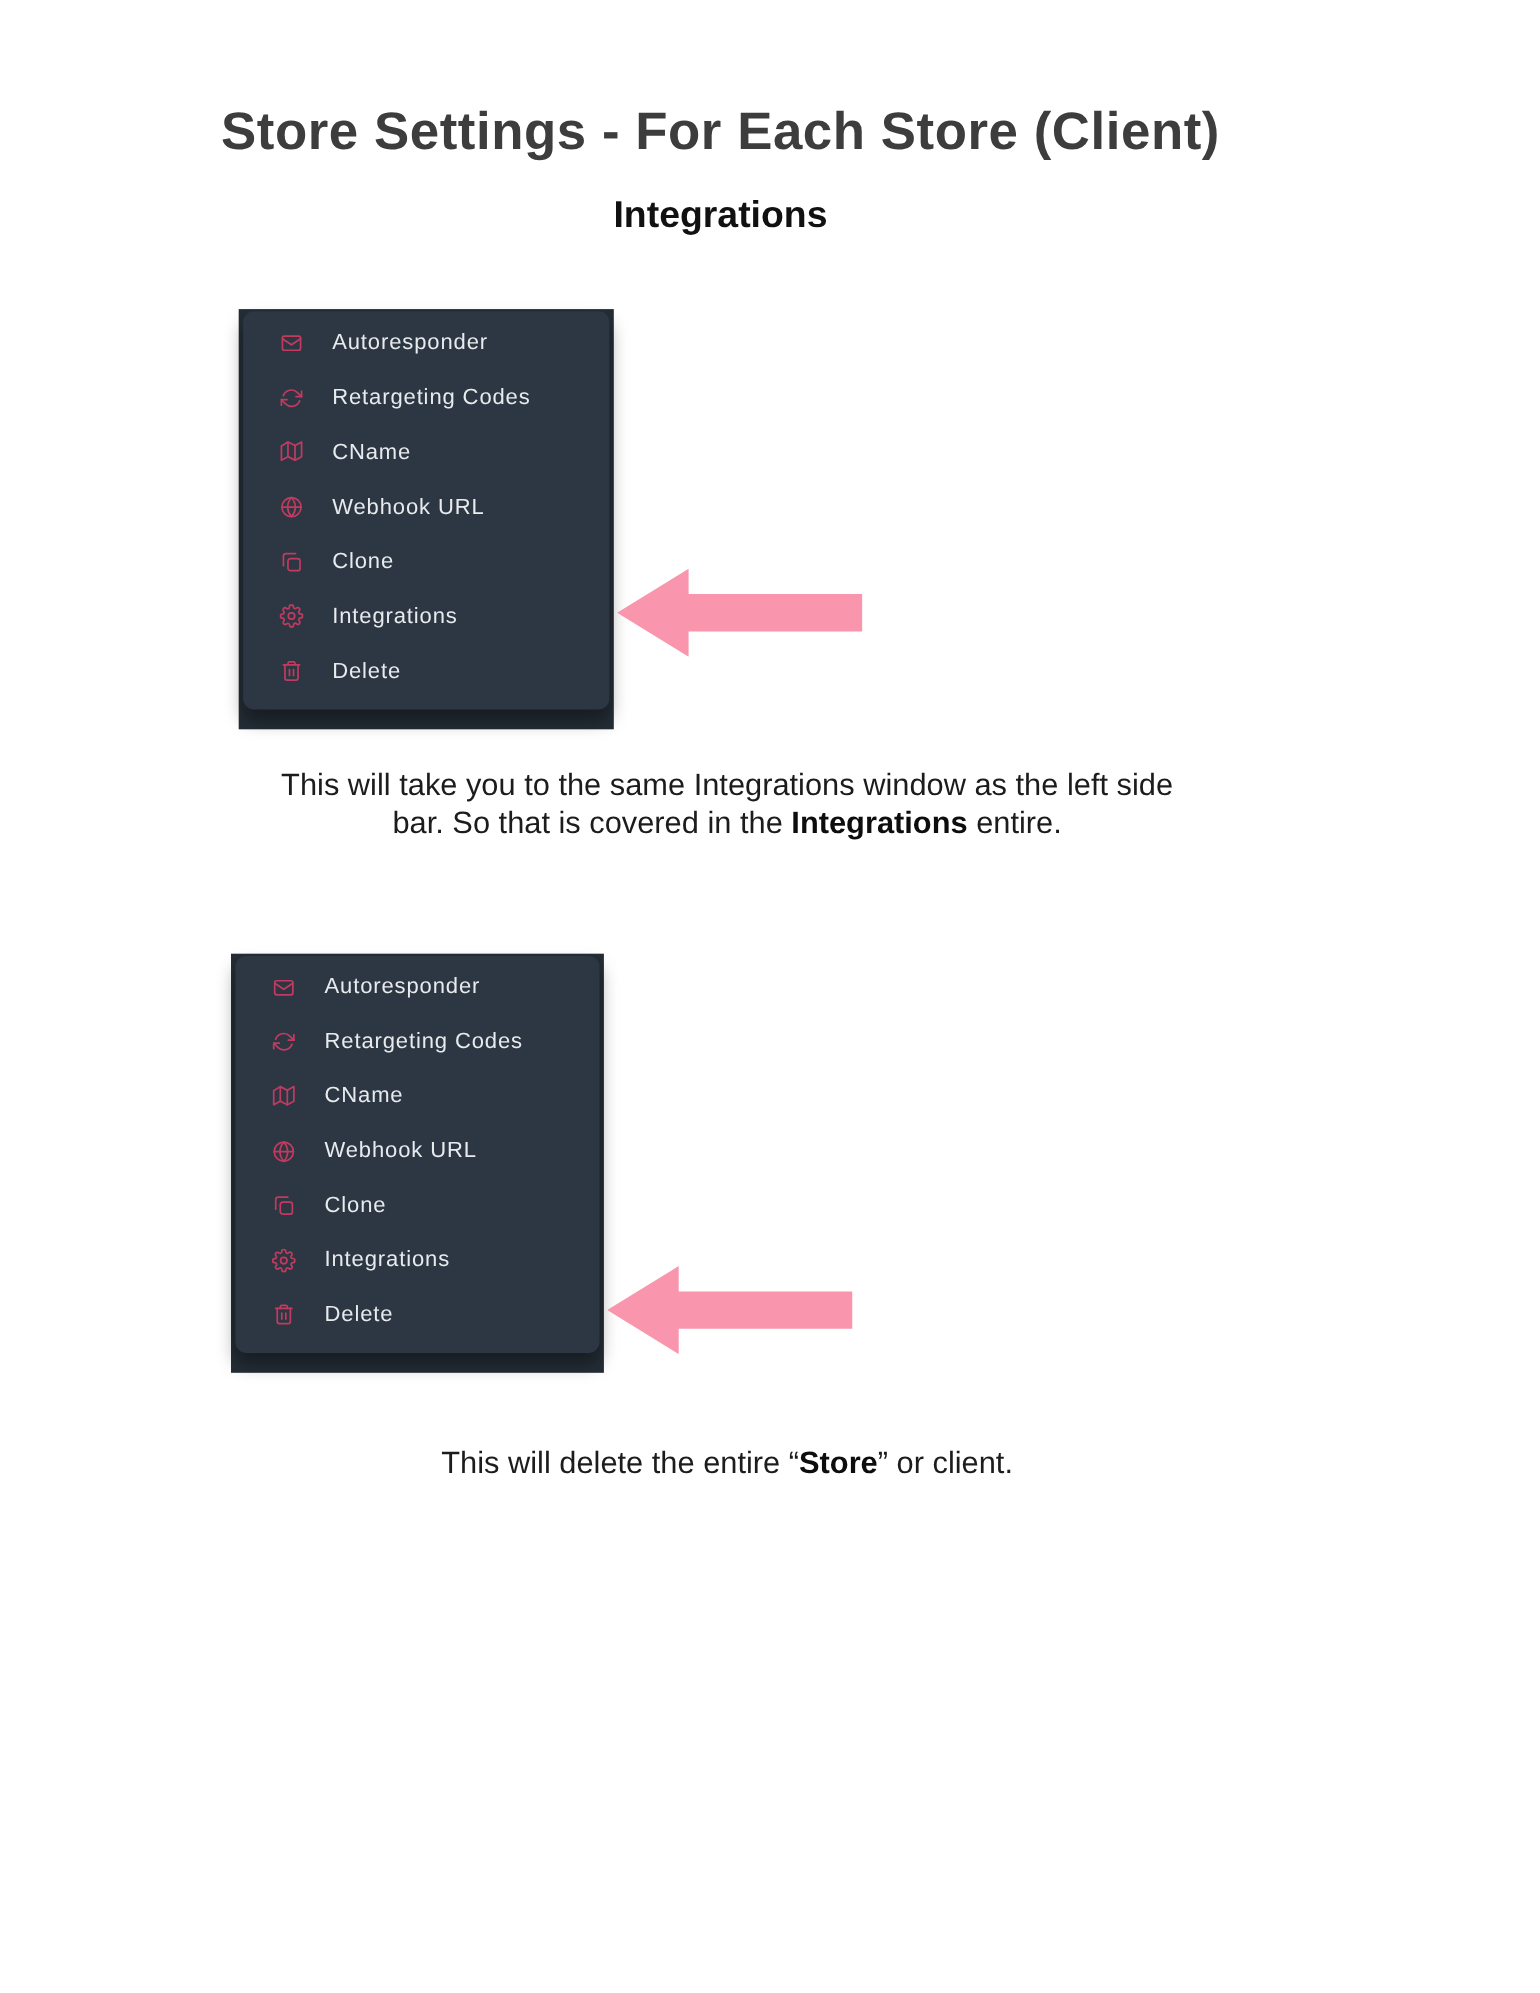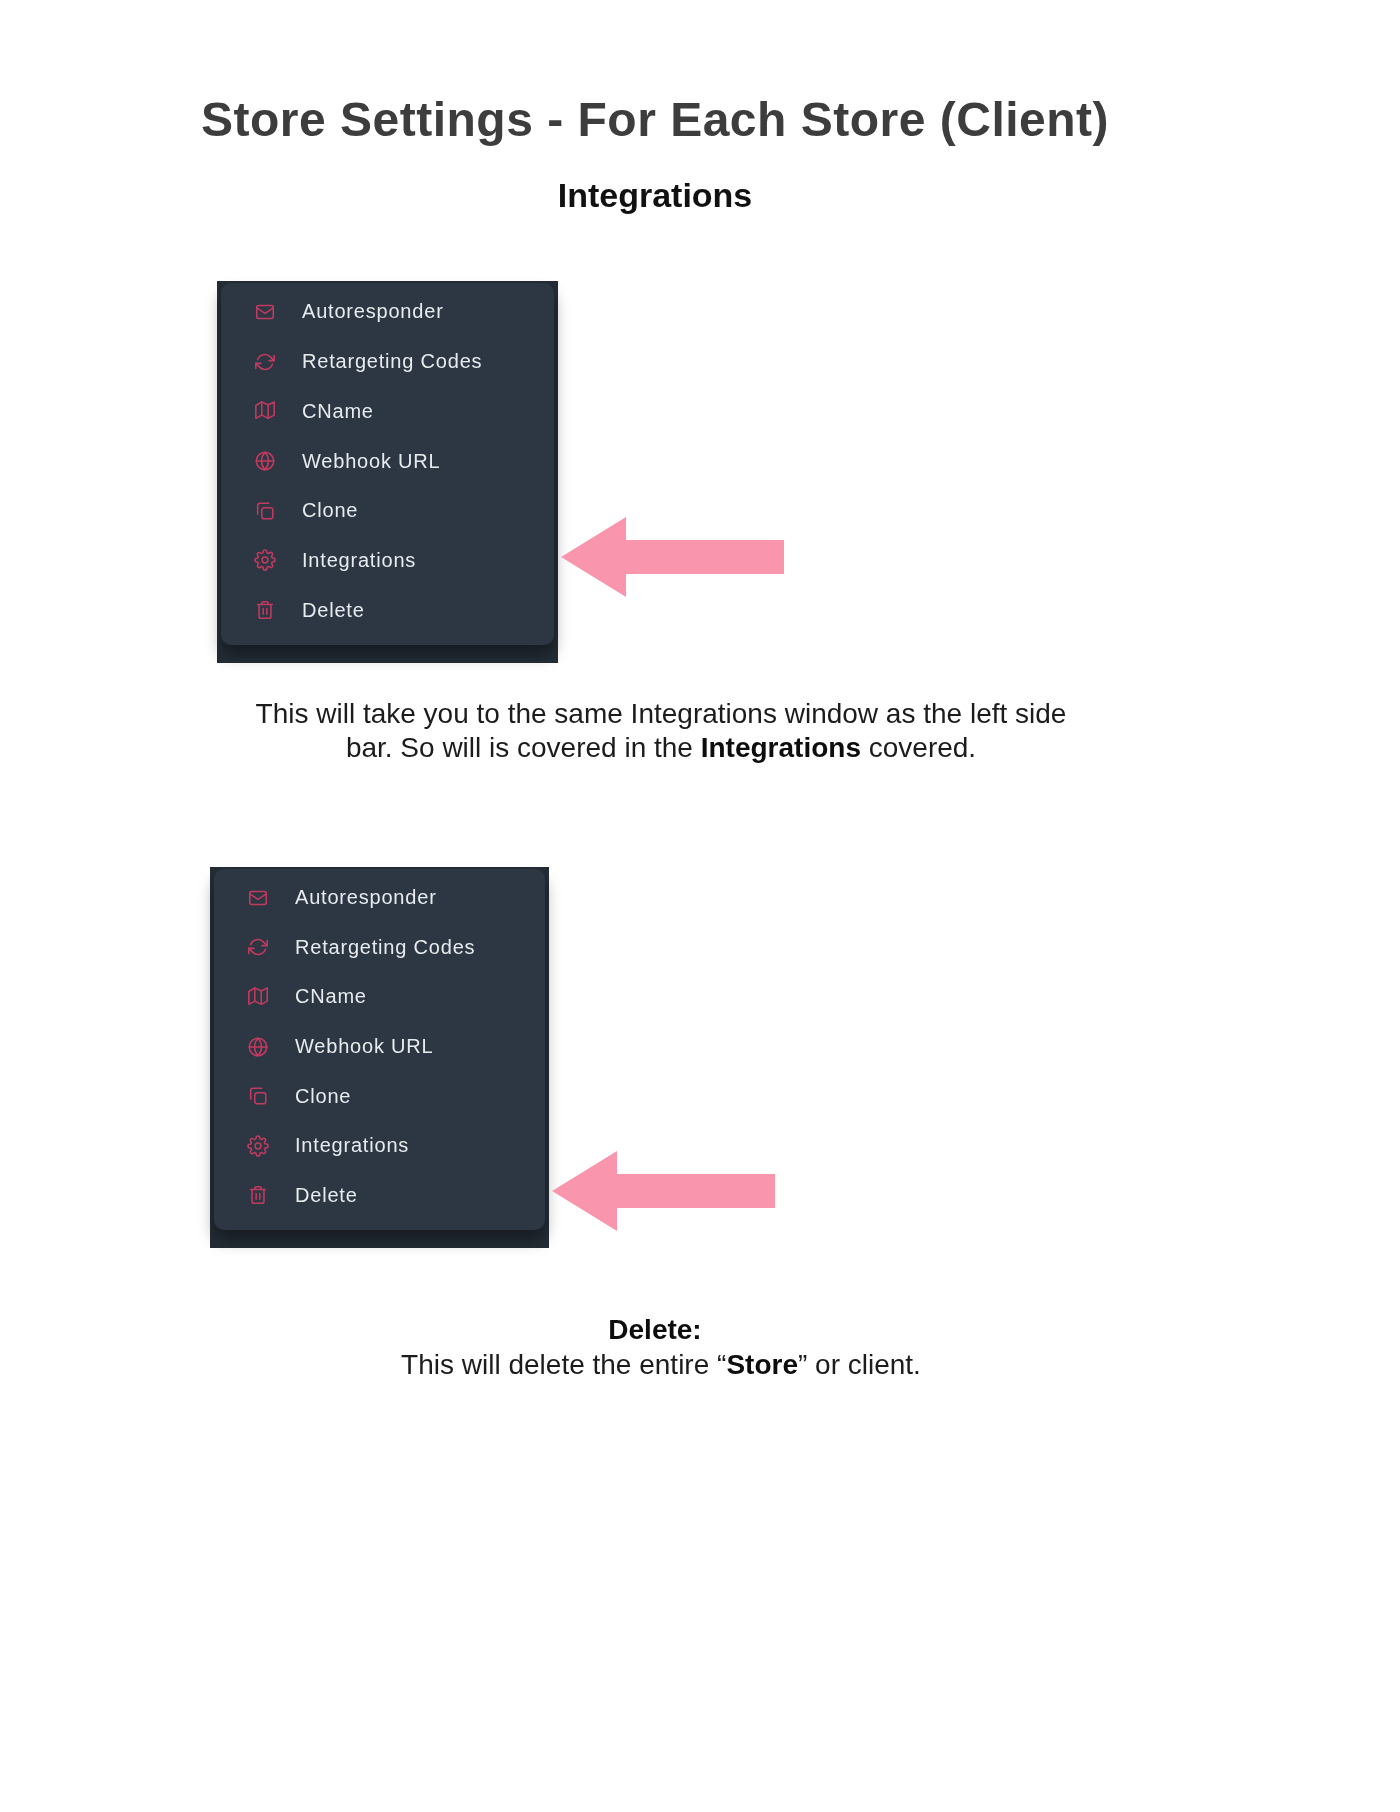--- a/index.html
+++ b/index.html
@@ -155,21 +155,21 @@
   </div>
 
   <div class="arrow arrow-1">
     <svg width="223" height="80" viewBox="0 0 223 80">
       <polygon points="0,40 65,0 65,23 223,23 223,57 65,57 65,80" fill="#f996ae"></polygon>
     </svg>
   </div>
 
   <div class="note note-integrations">
     <div class="note-body">This will take you to the same Integrations window as the left side</div>
-    <div class="note-body"><span>bar. So will is covered in the </span><b>Integrations</b><span> covered.</span></div>
+    <div class="note-body"><span>bar. So that is covered in the </span><b>Integrations</b><span> entire.</span></div>
   </div>
 
   <div class="panel panel-2">
     <div class="menu-card">
 
       <div class="menu-row">
         <span class="menu-icon">
           <svg viewBox="0 0 24 24">
               <rect x="3" y="5" width="18" height="14" rx="2"></rect>
               <path d="M3 7.5l9 6 9-6"></path>
@@ -248,17 +248,16 @@
     </div>
   </div>
 
   <div class="arrow arrow-2">
     <svg width="223" height="80" viewBox="0 0 223 80">
       <polygon points="0,40 65,0 65,23 223,23 223,57 65,57 65,80" fill="#f996ae"></polygon>
     </svg>
   </div>
 
   <div class="note note-delete">
-    <div class="note-heading">Delete:</div>
     <div class="note-body"><span>This will delete the entire “</span><b>Store</b><span>” or client.</span></div>
   </div>
 
 </div>
 
 </body></html>

